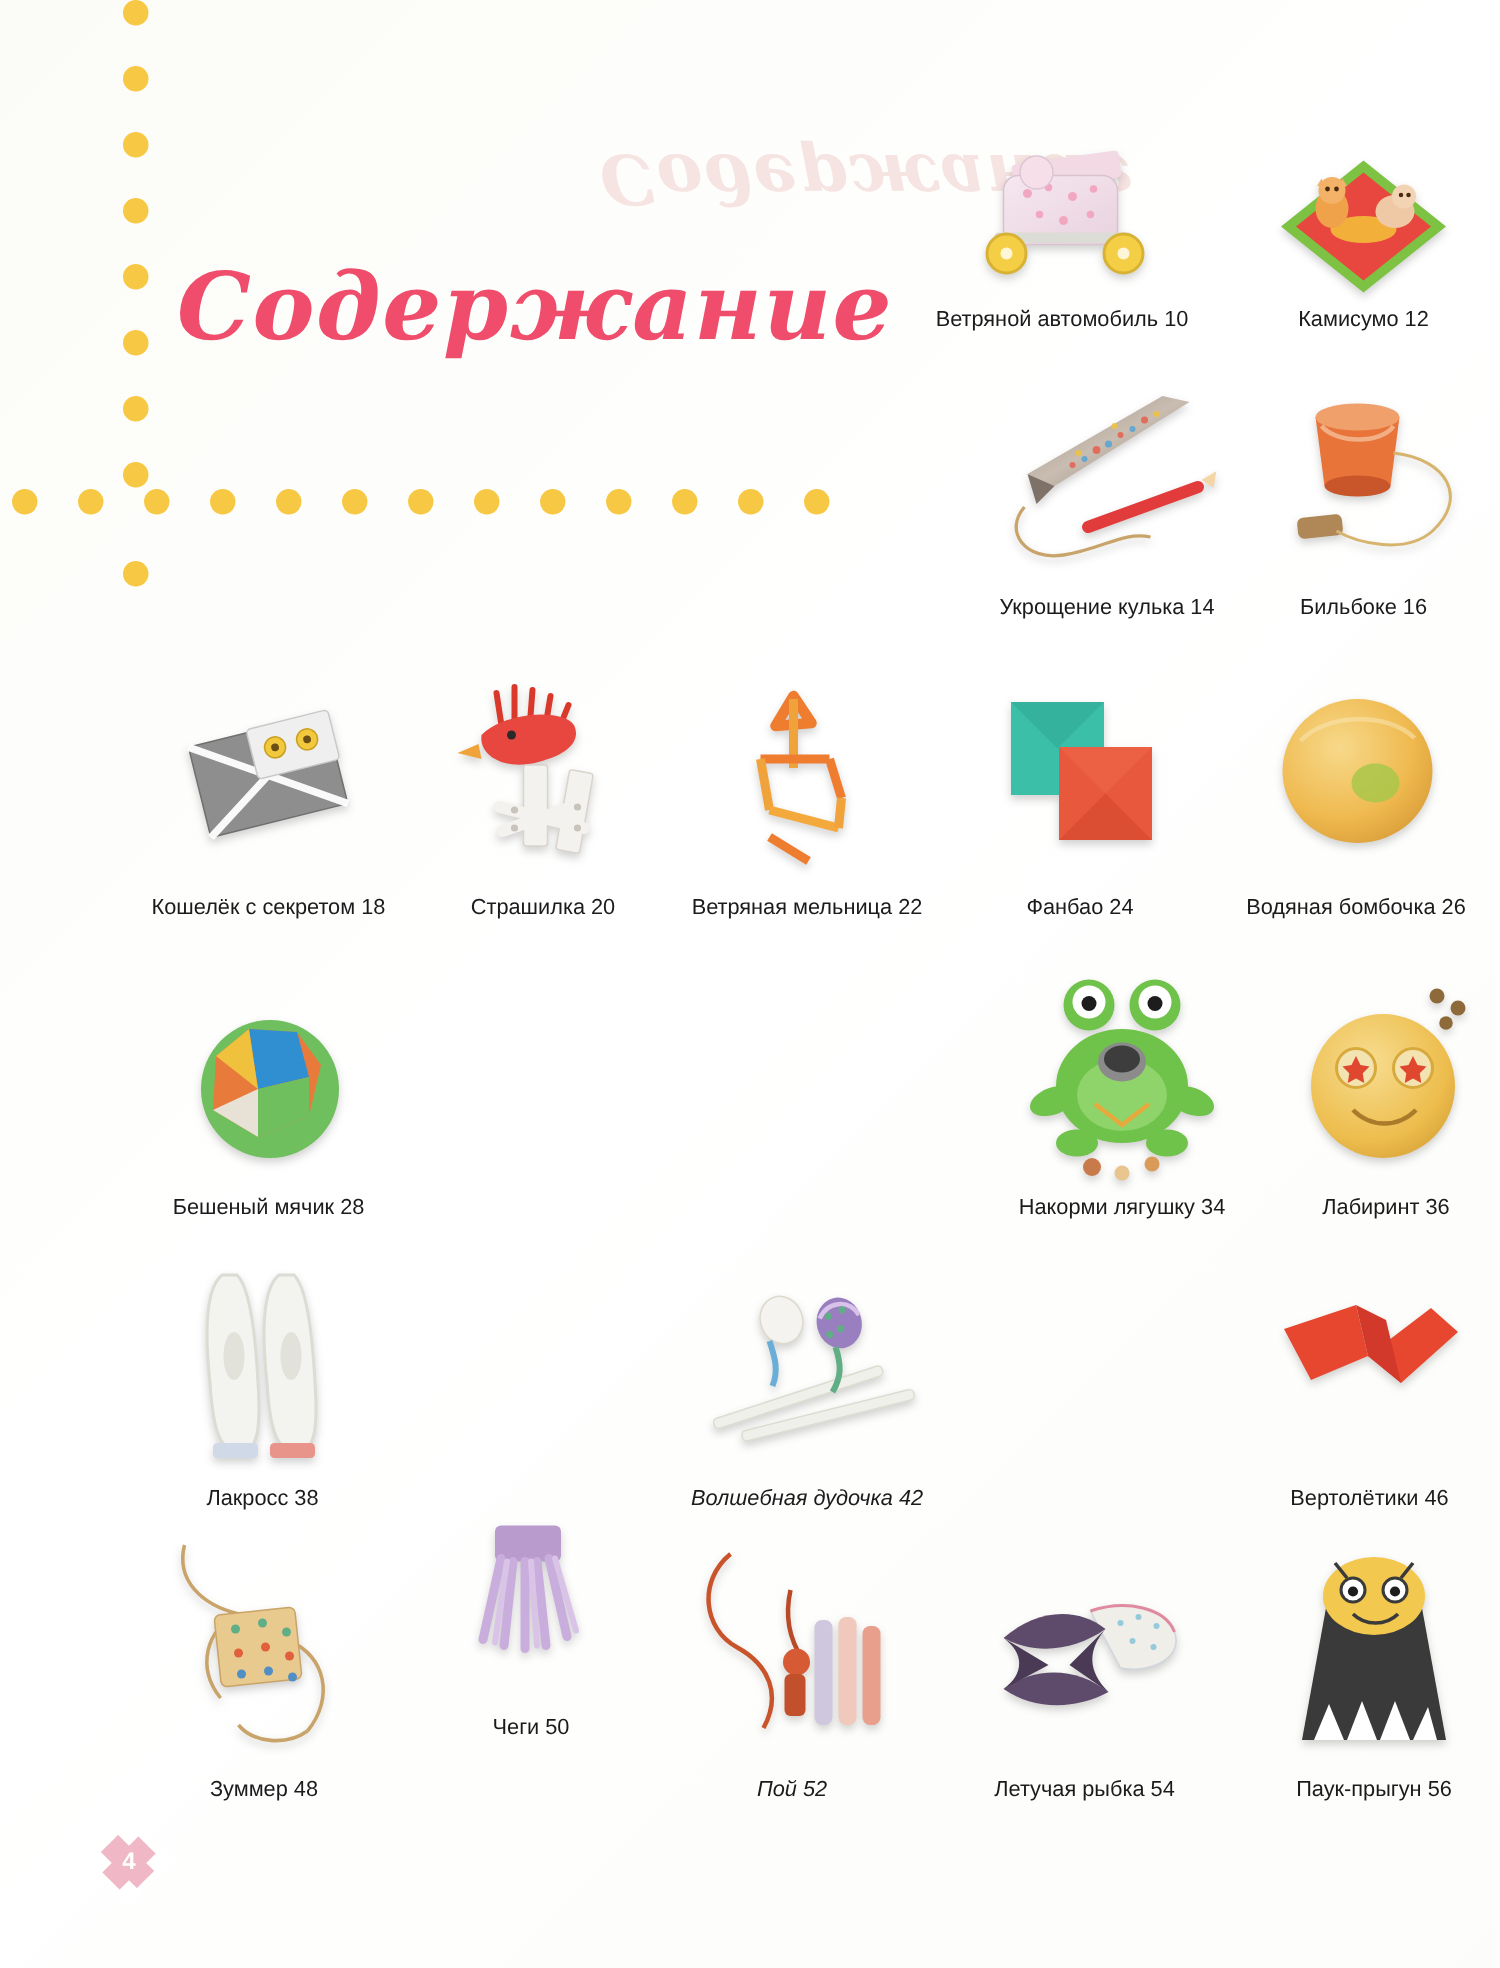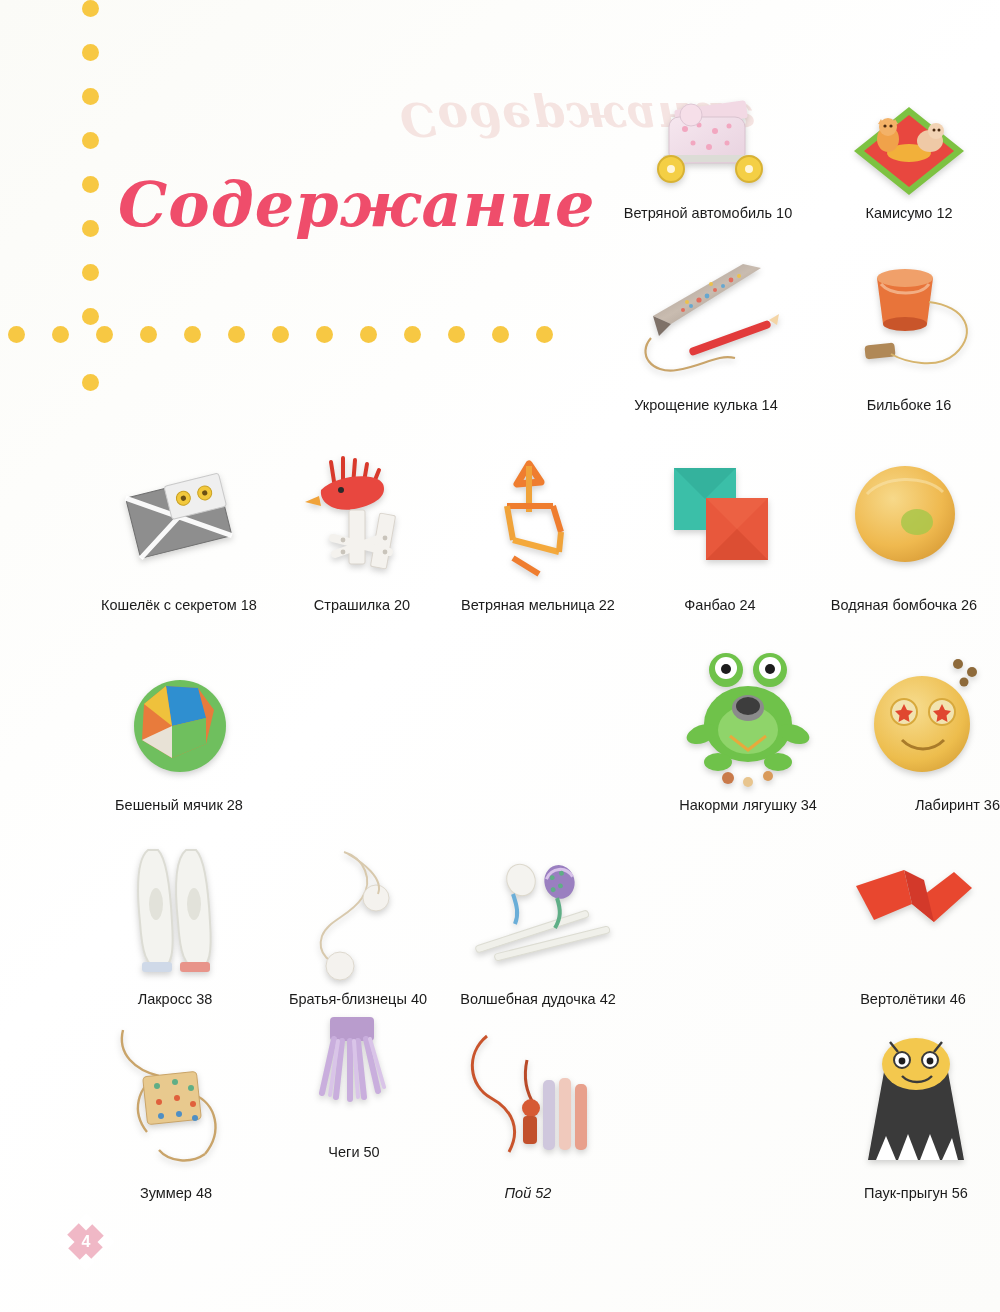--- a/index.html
+++ b/index.html
@@ -215,21 +215,21 @@
           <ellipse cx="86" cy="46" rx="13" ry="11" fill="#efc9a6"></ellipse>
           <circle cx="92" cy="36" r="8" fill="#f2d3b4"></circle>
           <circle cx="90" cy="35" r="1.5" fill="#4a2a10"></circle>
           <circle cx="95" cy="35" r="1.5" fill="#4a2a10"></circle>
         </g>
       </svg>
     </div>
     <div class="caption">Камисумо 12</div>
   </div>
 
-  <div class="item" style="left:586px; top:262px; width:240px;">
+  <div class="item" style="left:618px; top:262px; width:240px;">
     <div class="art shadow" style="width:190px;height:130px;">
       <svg width="190" height="130" viewBox="0 0 190 130">
         <defs>
           <linearGradient id="gcone" x1="0" y1="0" x2="1" y2="1">
             <stop offset="0%" stop-color="#9a8e86"></stop>
             <stop offset="50%" stop-color="#c9bcb0"></stop>
             <stop offset="100%" stop-color="#8f8178"></stop>
           </linearGradient>
         </defs>
         <path d="M150 6 L60 62 L42 54 L132 2 Z" fill="url(#gcone)"></path>
@@ -408,21 +408,21 @@
         </g>
         <path d="M52 98 L70 112 L88 98" fill="none" stroke="#e8a93c" stroke-width="3"></path>
         <circle cx="50" cy="140" r="6" fill="#c97a4a"></circle>
         <circle cx="70" cy="144" r="5" fill="#e8c58e"></circle>
         <circle cx="90" cy="138" r="5" fill="#d99a5a"></circle>
       </svg>
     </div>
     <div class="caption">Накорми лягушку 34</div>
   </div>
 
-  <div class="item" style="left:848px; top:638px; width:152px;text-align:right;">
+  <div class="item" style="left:848px; top:638px; width:152px;">
     <div class="art shadow" style="width:140px;height:154px;">
       <svg width="140" height="154" viewBox="0 0 140 154">
         <defs>
           <radialGradient id="glb" cx="40%" cy="34%" r="72%">
             <stop offset="0%" stop-color="#f7dd90"></stop>
             <stop offset="75%" stop-color="#edbd4d"></stop>
             <stop offset="100%" stop-color="#dba63c"></stop>
           </radialGradient>
         </defs>
         <circle cx="68" cy="86" r="48" fill="url(#glb)"></circle>
@@ -448,33 +448,22 @@
         <path d="M76 14 C 66 22, 64 48, 68 86 C 70 116, 74 132, 88 132 C 100 132, 102 116, 100 86 C 98 48, 94 22, 86 14 Z" fill="#f3f3ef" stroke="#dcdcd4" stroke-width="2"></path>
         <ellipse cx="46" cy="68" rx="7" ry="16" fill="#e2e2da"></ellipse>
         <ellipse cx="84" cy="68" rx="7" ry="16" fill="#e2e2da"></ellipse>
         <rect x="32" y="126" width="30" height="10" rx="3" fill="#cfd9e8"></rect>
         <rect x="70" y="126" width="30" height="10" rx="3" fill="#e8948a"></rect>
       </svg>
     </div>
     <div class="caption">Лакросс 38</div>
   </div>
 
-  <div class="item" style="left:258px; top:836px; width:200px;">
-    <div class="art shadow" style="width:140px;height:150px;">
-      <svg width="140" height="150" viewBox="0 0 140 150">
-        <path d="M56 16 C 76 22, 86 44, 74 62 C 62 80, 40 84, 34 100 C 28 118, 44 130, 56 128" fill="none" stroke="#d8c9ad" stroke-width="2"></path>
-        <circle cx="88" cy="62" r="13" fill="#f4f2ee" stroke="#ddd8cd"></circle>
-        <circle cx="52" cy="130" r="14" fill="#f4f2ee" stroke="#ddd8cd"></circle>
-        <path d="M60 18 C 74 26, 96 42, 90 58" fill="none" stroke="#d8c9ad" stroke-width="2"></path>
-      </svg>
-    </div>
-    <div class="caption">Братья-близнецы 40</div>
-  </div>
-
-  <div class="item" style="left:440px; top:836px; width:196px;">
+
+  <div class="item" style="left:440px; top:836px; width:196px;font-style:italic;">
     <div class="art shadow" style="width:170px;height:150px;">
       <svg width="170" height="150" viewBox="0 0 170 150">
         <rect x="20" y="92" width="118" height="7" rx="3" fill="#f0f0ea" stroke="#dcdcd2" transform="rotate(-18 79 95)"></rect>
         <rect x="40" y="104" width="118" height="7" rx="3" fill="#f0f0ea" stroke="#dcdcd2" transform="rotate(-14 99 107)"></rect>
         <g transform="rotate(-20 68 44)">
           <ellipse cx="68" cy="44" rx="14" ry="16" fill="#f4f3ef" stroke="#ddd9cd"></ellipse>
         </g>
         <g transform="rotate(-14 106 44)">
           <ellipse cx="106" cy="46" rx="15" ry="17" fill="#9a7fc0"></ellipse>
           <path d="M94 40 C 102 30, 116 32, 120 44" fill="none" stroke="#d8c2ea" stroke-width="3"></path>
@@ -561,20 +550,40 @@
         <circle cx="88" cy="88" r="9" fill="#d65a34"></circle>
         <rect x="80" y="96" width="14" height="28" rx="4" fill="#c2502c"></rect>
         <rect x="100" y="60" width="12" height="70" rx="5" fill="#cfc7dd"></rect>
         <rect x="116" y="58" width="12" height="72" rx="5" fill="#f0c9bc"></rect>
         <rect x="132" y="64" width="12" height="66" rx="5" fill="#e8a08c"></rect>
       </svg>
     </div>
     <div class="caption">Пой 52</div>
   </div>
 
+  <div class="item" style="left:622px; top:1030px; width:202px;">
+    <div class="art shadow" style="width:160px;height:150px;">
+      <svg width="160" height="150" viewBox="0 0 160 150">
+        <path d="M84 44 C 108 36, 134 42, 140 58 C 146 74, 126 86, 104 82 Z" fill="#f0eee8" stroke="#cfd6dd"></path>
+        <path d="M84 44 C 108 36, 134 42, 140 58" fill="none" stroke="#e08aa0" stroke-width="2"></path>
+        <g fill="#7fc2d8" opacity=".8">
+          <circle cx="104" cy="52" r="2"></circle>
+            <circle cx="116" cy="48" r="2"></circle>
+          <circle cx="128" cy="54" r="2"></circle>
+            <circle cx="112" cy="64" r="2"></circle>
+          <circle cx="126" cy="68" r="2"></circle>
+        </g>
+        <path d="M26 62 C 46 44, 74 40, 94 56 C 74 70, 48 74, 26 62 Z" fill="#5e4a6b"></path>
+        <path d="M26 96 C 48 80, 76 82, 96 98 C 74 110, 46 110, 26 96 Z" fill="#5e4a6b"></path>
+        <path d="M94 56 C 82 70, 82 84, 96 98 L 70 80 Z" fill="#4a3a55"></path>
+        <path d="M26 62 C 40 72, 40 86, 26 96 L 56 80 Z" fill="#4a3a55"></path>
+      </svg>
+    </div>
+    <div class="caption">Летучая рыбка 54</div>
+  </div>
 
   <div class="item" style="left:832px; top:1020px; width:168px;">
     <div class="art shadow" style="width:140px;height:160px;">
       <svg width="140" height="160" viewBox="0 0 140 160">
         <path d="M38 52 L102 52 L118 140 L22 140 Z" fill="#3a3a3a"></path>
         <g fill="#ffffff">
           <polygon points="30,140 40,116 50,140"></polygon>
           <polygon points="52,140 62,114 72,140"></polygon>
           <polygon points="74,140 84,114 94,140"></polygon>
           <polygon points="96,140 106,118 112,140"></polygon>

